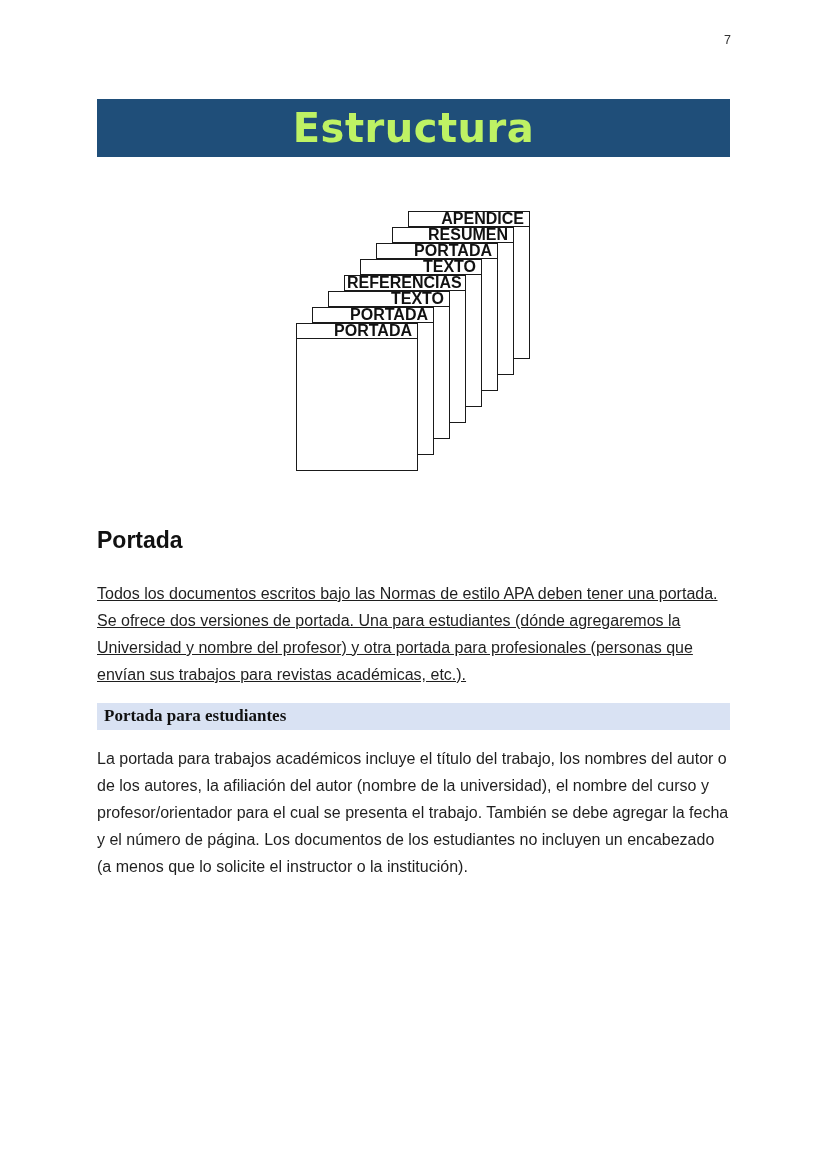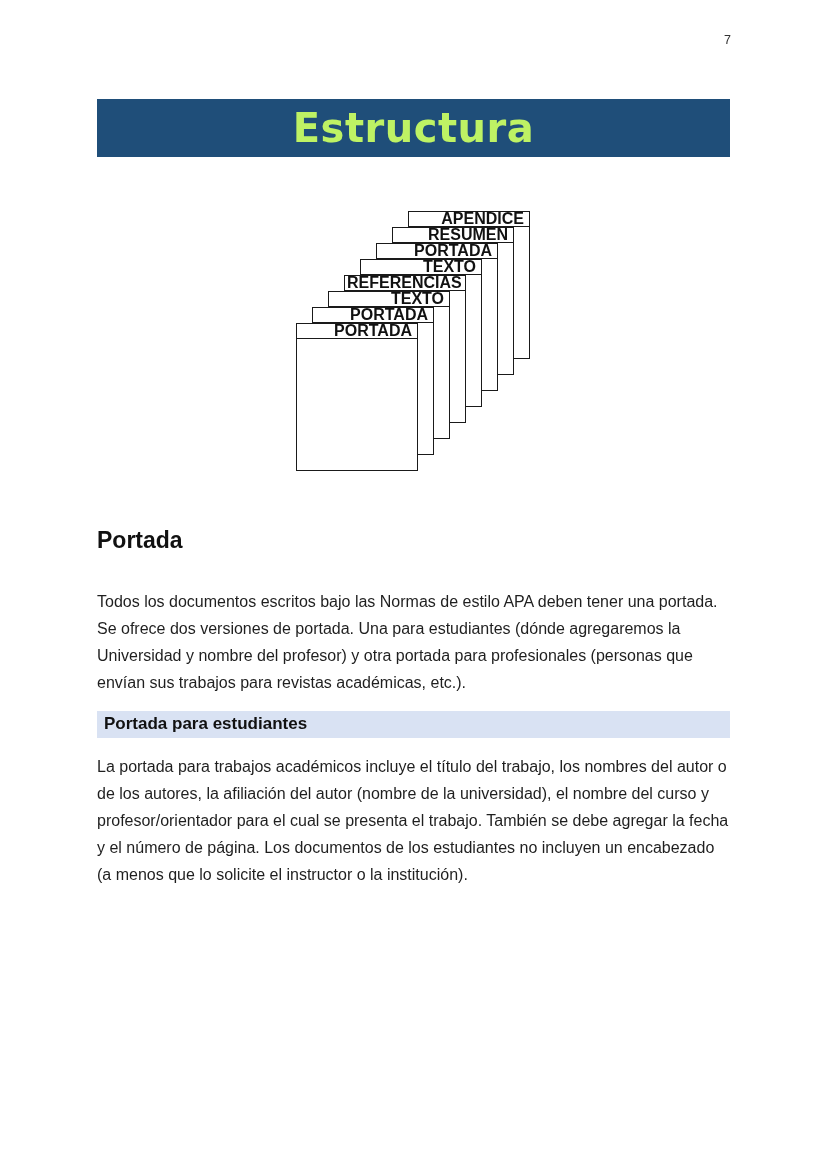--- a/index.html
+++ b/index.html
@@ -82,28 +82,29 @@
   .p5 { left: 231px; top: 90px;  z-index: 6; }
   .p6 { left: 215px; top: 106px; z-index: 7; }
   .p7 { left: 199px; top: 122px; z-index: 8; }
 
   .h-portada {
     margin: 56px 0 0 0;
     font-size: 23px;
     font-weight: bold;
     color: #111111;
   }
-  .h-portada + .para { margin-top: 34px; }
+  .h-portada + .para { margin-top: 26px; text-decoration: underline; }
   .subhead {
     margin-top: 15px;
     background: #d9e2f3;
     font-size: 17px;
     font-weight: bold;
     color: #111111;
     padding: 3px 8px 4px 7px;
+    font-family: Liberation Serif, serif;
   }
 </style>
 </head>
 <body>
 
 <div class="page">
 
   <div class="page-number">7</div>
 
   <div class="content">

